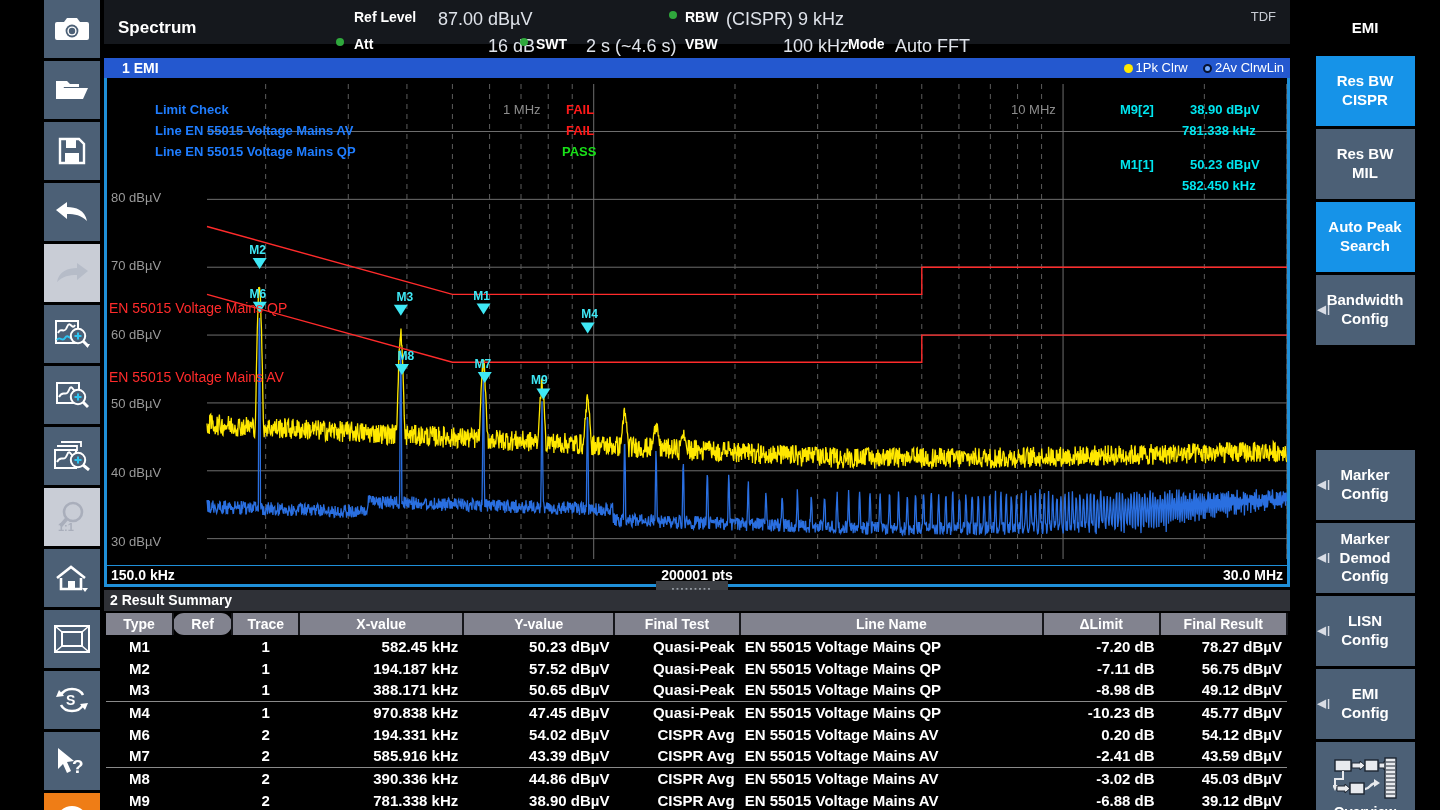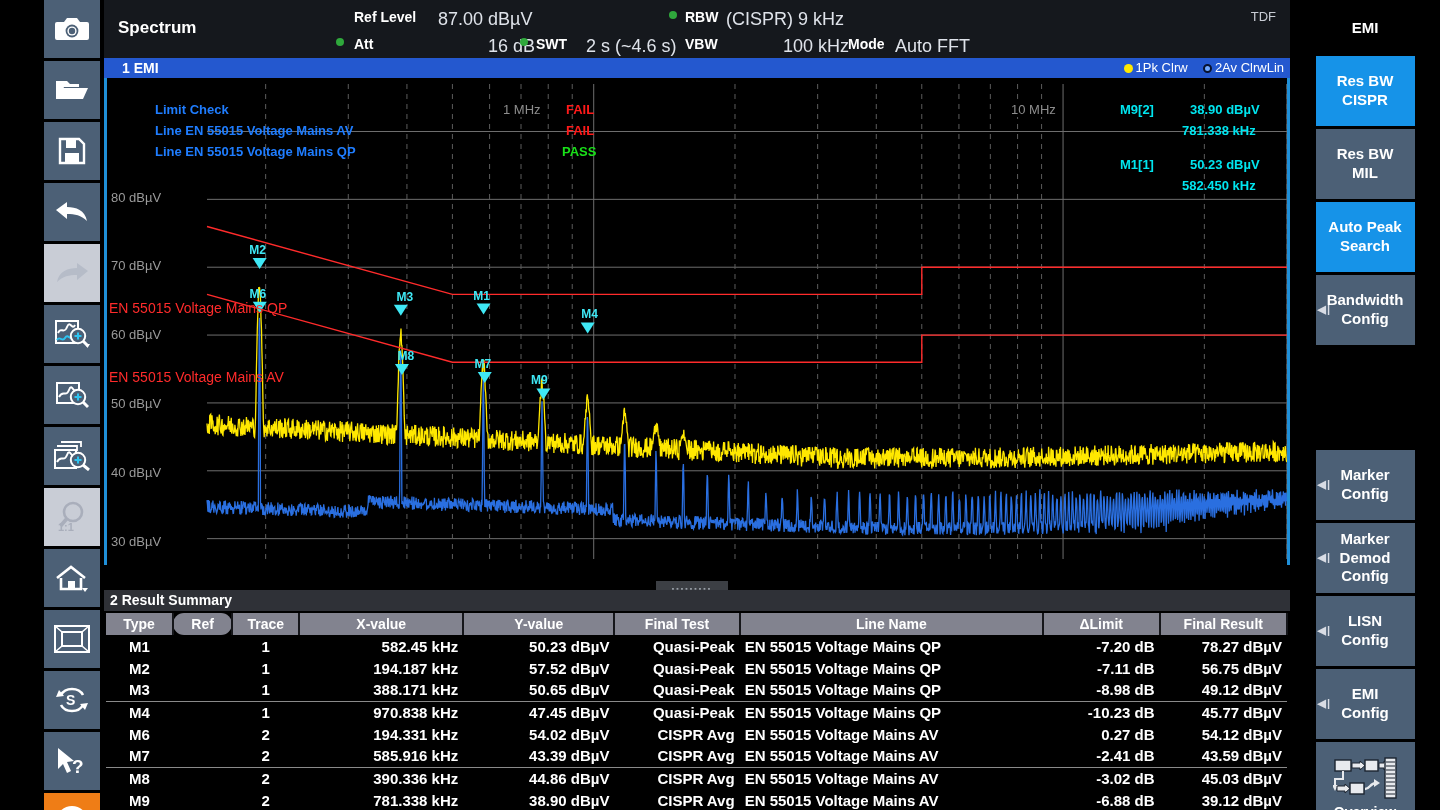--- a/index.html
+++ b/index.html
@@ -13,21 +13,21 @@
   #left-toolbar { position:absolute; left:44px; top:0; width:58px; height:810px; background:#000; }
   .tool-btn {
     width:56px; height:58px; background:#4c6076; margin-bottom:3px;
     display:flex; align-items:center; justify-content:center; position:relative;
   }
   .tool-btn.light { background:#c9cdd6; }
   .tool-btn.orange { background:#ef7d16; }
   .tool-btn svg { display:block; }
 
   
-  #header { position:absolute; left:104px; top:0; width:1186px; height:58px; background:#15181d; }
+  #header { position:absolute; left:104px; top:0; width:1186px; height:44px; background:#15181d; }
   .hdr-mode {
     position:absolute; left:14px; top:18px; font-size:17px; font-weight:bold; color:#ffffff;
   }
   .hdr-lbl { position:absolute; font-size:14px; font-weight:bold; color:#ffffff; }
   .hdr-val { position:absolute; font-size:18px; color:#dfe3ea; }
   .dot { position:absolute; width:8px; height:8px; border-radius:50%; background:#2fa83c; }
   .hdr-tdf { position:absolute; right:14px; top:9px; font-size:13px; color:#c8ccd4; }
 
   
   #win1 { position:absolute; left:104px; top:58px; width:1186px; height:529px; }
@@ -307,20 +307,25 @@
       <div class="mk-readout" style="left:1083px; top:24px;">38.90 dBµV</div>
       <div class="mk-readout" style="left:1075px; top:45px;">781.338 kHz</div>
       <div class="mk-readout" style="left:1013px; top:79px;">M1[1]</div>
       <div class="mk-readout" style="left:1083px; top:79px;">50.23 dBµV</div>
       <div class="mk-readout" style="left:1075px; top:100px;">582.450 kHz</div>
 
       <div class="linelbl" style="left:2px; top:222px;">EN 55015 Voltage Mains QP</div>
       <div class="linelbl" style="left:2px; top:291px;">EN 55015 Voltage Mains AV</div>
     </div>
 
+    <div id="win1-footer">
+      <span class="f-left">150.0 kHz</span>
+      <span class="f-mid">200001 pts</span>
+      <span class="f-right">30.0 MHz</span>
+    </div>
   </div>
 
   <div id="drag-handle">
     <span class="dots">▪▪▪▪▪▪▪▪▪</span>
   </div>
 
   <div id="win2">
     <div id="win2-title">2 Result Summary</div>
     <table class="summary">
       <thead>
@@ -382,21 +387,21 @@
             <td class="r green">45.77 dBµV</td>
           </tr>
           <tr>
             <td class="c">M6</td>
             <td class="c"></td>
             <td class="c">2</td>
             <td class="r">194.331 kHz</td>
             <td class="r">54.02 dBµV</td>
             <td class="r">CISPR Avg</td>
             <td class="l">EN 55015 Voltage Mains AV</td>
-            <td class="r red">0.27 dB</td>
+            <td class="r red">0.20 dB</td>
             <td class="r red">54.12 dBµV</td>
           </tr>
           <tr class="mark-sep">
             <td class="c">M7</td>
             <td class="c"></td>
             <td class="c">2</td>
             <td class="r">585.916 kHz</td>
             <td class="r">43.39 dBµV</td>
             <td class="r">CISPR Avg</td>
             <td class="l">EN 55015 Voltage Mains AV</td>

